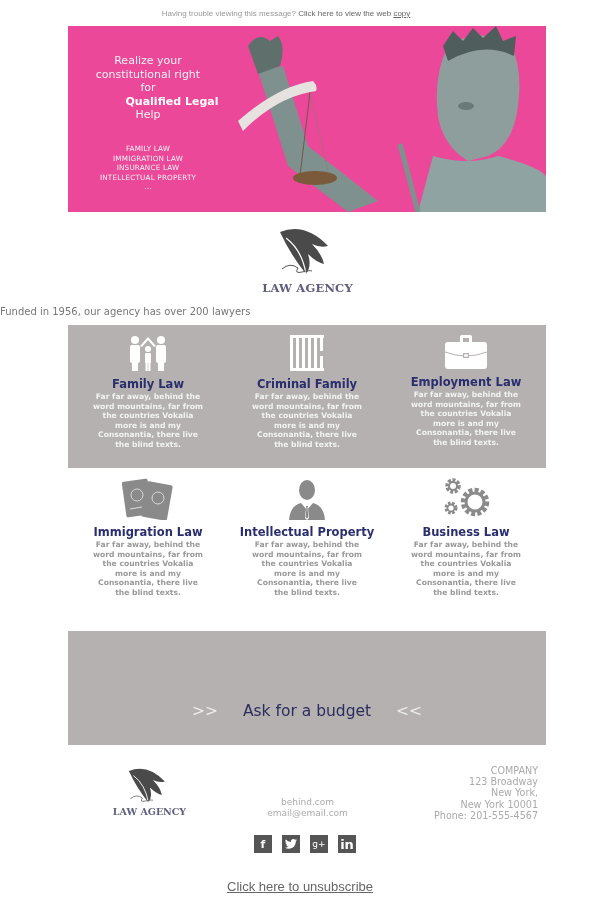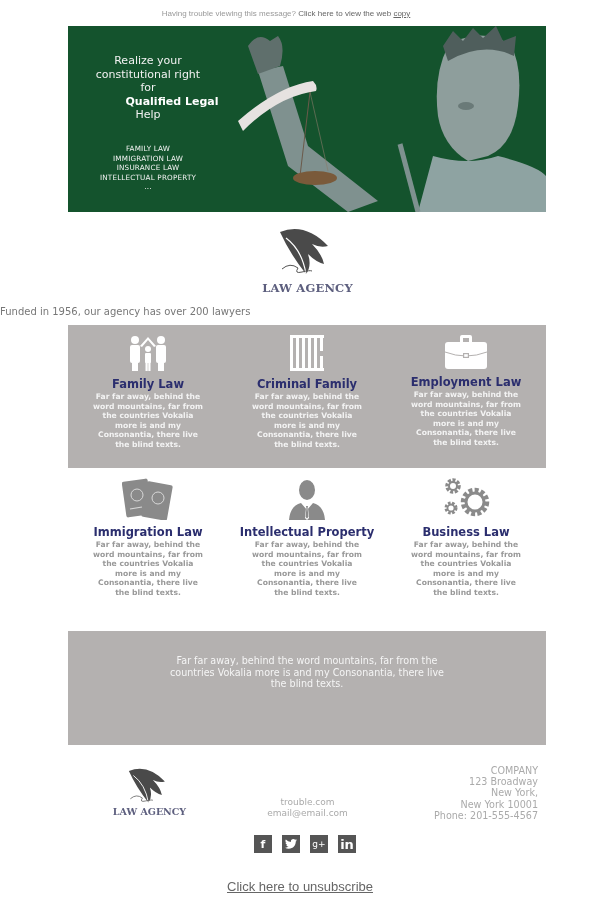--- a/index.html
+++ b/index.html
@@ -4,21 +4,21 @@
 <style>
   * { box-sizing: border-box; margin: 0; padding: 0; }
   html, body { width: 600px; height: 906px; background: #ffffff; overflow: hidden; }
   body { font-family: "DejaVu Sans", "Liberation Sans", sans-serif; color: #888; position: relative; }
 
   .preheader { position: absolute; top: 9px; left: 0; width: 572px; text-align: center;
     font-family: "Liberation Sans", sans-serif; font-size: 8px; color: #999; }
   .preheader .lnk { color: #666; }
   .preheader u { color: #666; }
 
-  .hero { position: absolute; left: 68px; top: 26px; width: 478px; height: 186px; background: #14532d; overflow: hidden; }
+  .hero { position: absolute; left: 68px; top: 26px; width: 478px; height: 186px; background: #ec4899; overflow: hidden; }
   .hero-text { position: absolute; left: 0; top: 28px; width: 160px; text-align: center; color: #f2f2f2;
     font-family: "DejaVu Sans", sans-serif; font-size: 11px; line-height: 13.5px; }
   .hero-text .bold { font-weight: bold; color: #fff; padding-left: 48px; }
   .hero-list { position: absolute; left: 0; top: 118px; width: 160px; text-align: center; color: #f4f4f4;
     font-size: 7.2px; line-height: 9.5px; letter-spacing: 0.2px; }
   .hero-art { position: absolute; left: 170px; top: 0; width: 308px; height: 186px; }
 
   .logo { position: absolute; left: 250px; top: 224px; width: 115px; height: 72px; }
   .logo-text { position: absolute; left: 0; top: 57px; width: 115px; text-align: center;
     font-family: "DejaVu Serif", "Liberation Serif", serif; font-weight: bold; font-size: 11.5px; color: #5d5f7e; letter-spacing: 0.2px; }
@@ -239,34 +239,38 @@
         <div>word mountains, far from</div>
         <div>the countries Vokalia</div>
       <div>more is and my</div>
         <div>Consonantia, there live</div>
         <div>the blind texts.</div>
     </div>
   </div>
 </div>
 
 <div class="band2">
-  <div class="para">Far far away, behind the word mountains, far from the countries Vokalia more is and my Consonantia, there live the blind texts.</div>
+  <div class="cta">
+    <span class="arr">&gt;&gt;</span>
+    <span class="label">Ask for a budget</span>
+    <span class="arr">&lt;&lt;</span>
+  </div>
 </div>
 
 <div class="f-logo">
   <svg width="95" height="42" viewBox="0 0 115 56">
     <path d="M30 8 Q55 -2 78 22 Q70 24 62 20 Q72 30 74 40 Q66 38 58 30 Q62 42 56 50 Q40 30 30 8 Z" fill="#4a4a4a"></path>
     <path d="M36 14 Q52 26 56 50" stroke="#ffffff" stroke-width="1.2" fill="none"></path>
     <path d="M32 45 Q40 38 48 44 Q44 50 52 48 Q60 46 62 47" stroke="#555" stroke-width="1" fill="none"></path>
   </svg>
   <div class="f-logo-text">LAW AGENCY</div>
 </div>
 
 <div class="f-contact">
-  <div>trouble.com</div>
+  <div>behind.com</div>
   <div>email@email.com</div>
 </div>
 
 <div class="f-address">
   <div>COMPANY</div>
   <div>123 Broadway</div>
   <div>New York,</div>
   <div>New York 10001</div>
   <div>Phone: 201-555-4567</div>
 </div>

